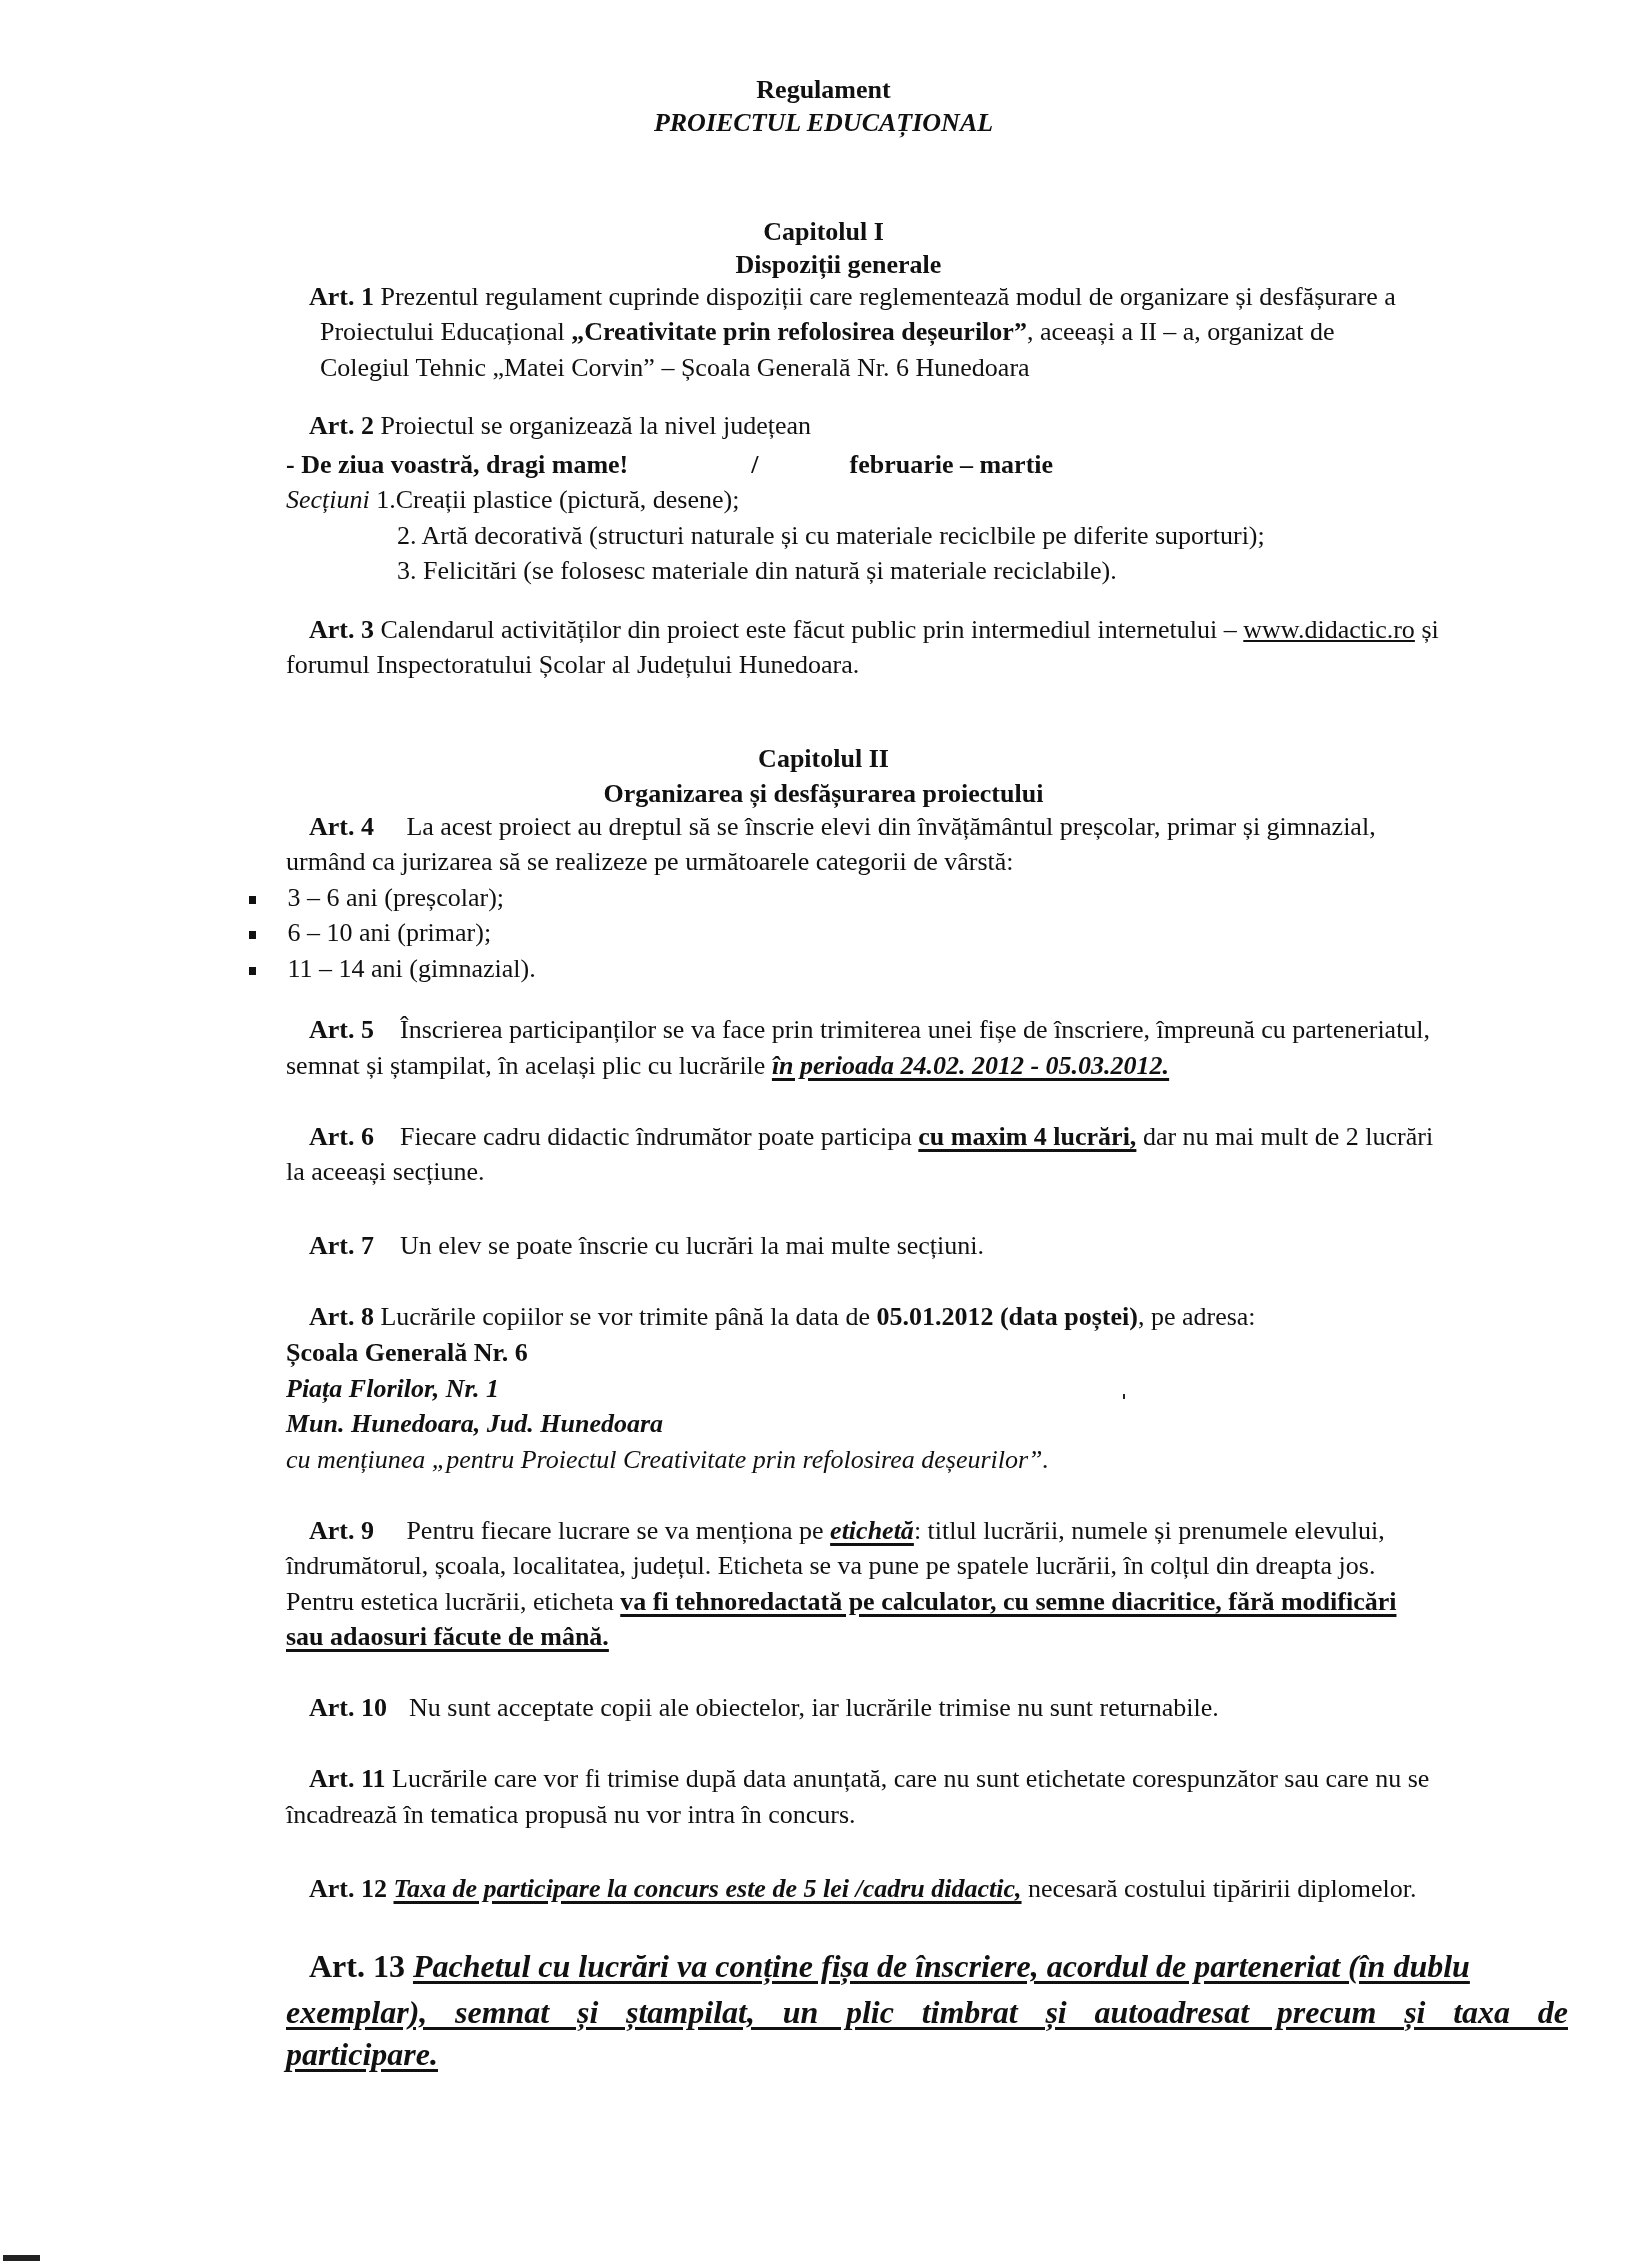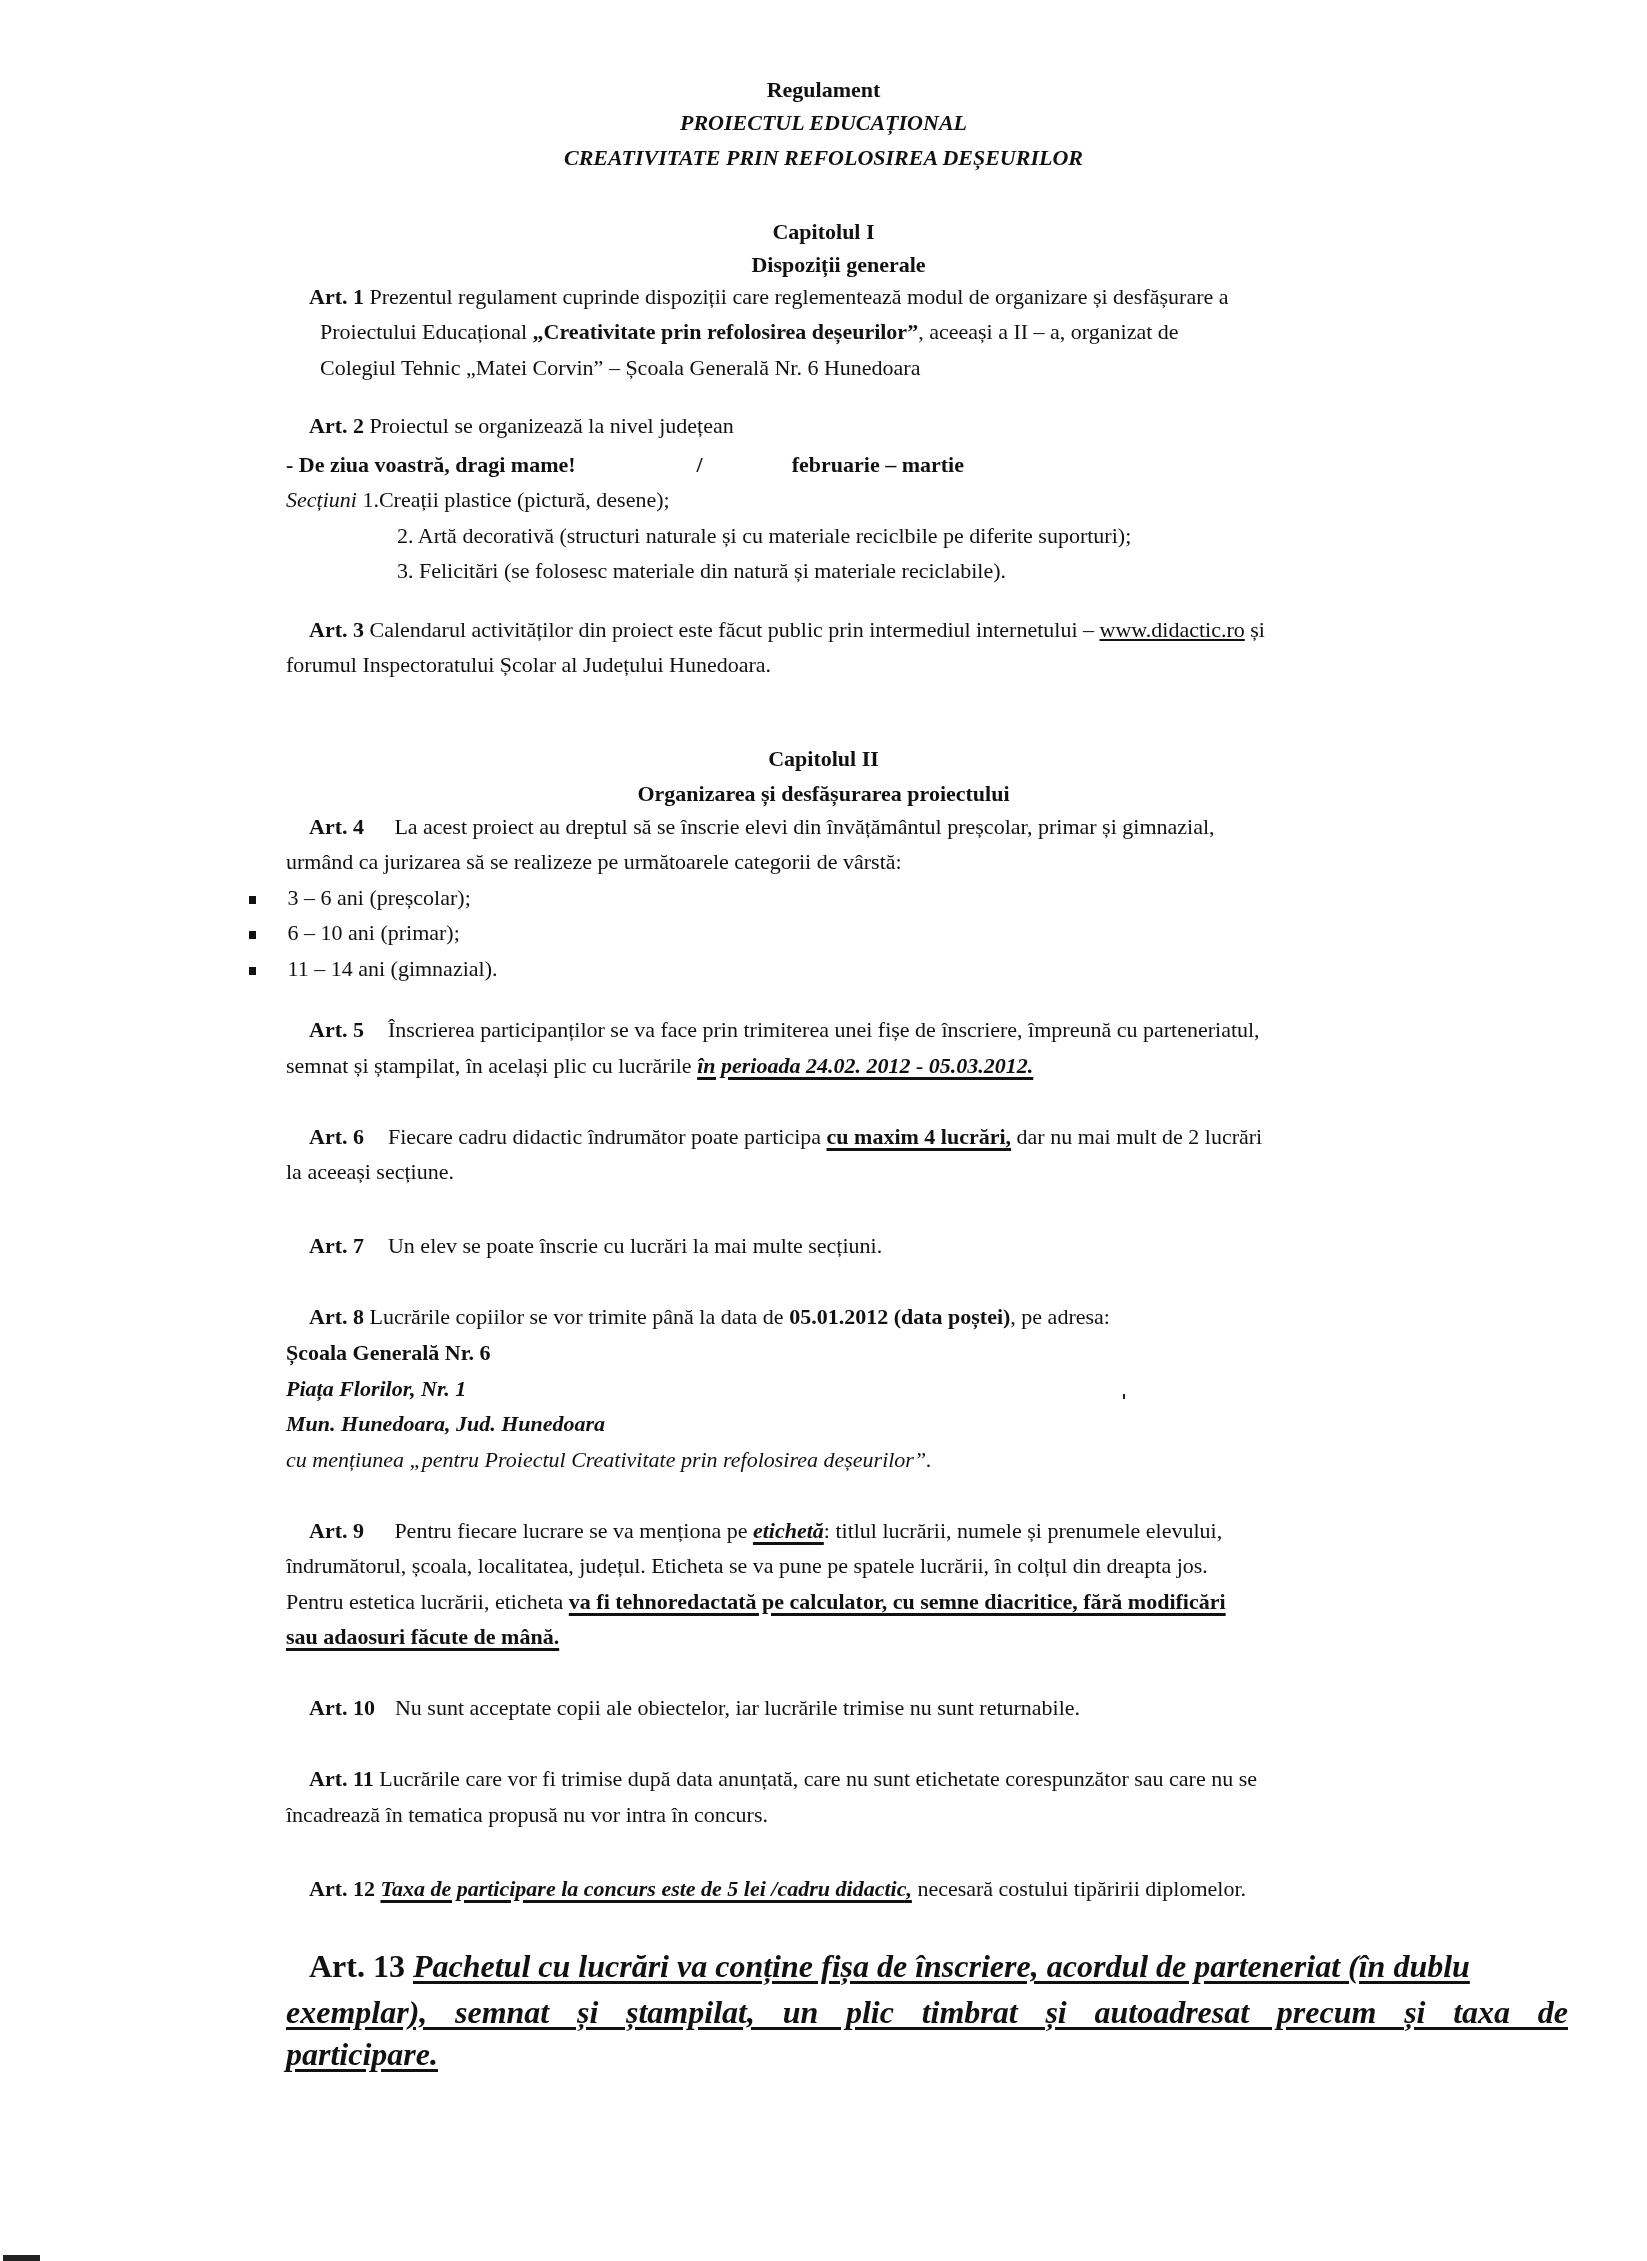--- a/index.html
+++ b/index.html
@@ -1,39 +1,38 @@
 <!DOCTYPE html>
 <html style="font-size:10.3px"><head>
 <meta charset="utf-8">
 <style>
   html, body { margin:0; padding:0; background:#ffffff; }
   body { width:1647px; height:2261px; position:relative; overflow:hidden;
          font-family:"Liberation Serif","DejaVu Serif",serif; color:#111; }
   .page { position:absolute; left:0; top:0; width:1647px; height:2261px; }
-  .ln { position:absolute; white-space:nowrap; font-size:22px; line-height:31px; }
+  .ln { position:absolute; white-space:nowrap; font-size:26px; line-height:31px; }
   .c { left:0; width:1647px; text-align:center; }
   .b { font-weight:bold; }
   .i { font-style:italic; }
   .u { text-decoration:underline; text-decoration-thickness:2.6px; text-underline-offset:3.9px; }
   .L { left:286px; }
   .L2 { left:320px; }
   .art { font-weight:bold;margin-left:23px; }
   .just { left:286px; width:1282px; text-align:justify; text-align-last:justify; white-space:normal; }
   .big { font-size:32px; line-height:39px; }
   .bullet { display:inline-block; width:6.5px; height:7.8px; background:#111; margin-right:32px; vertical-align:middle; }
   .speck { position:absolute; background:#222; }
 </style>
 </head>
 <body>
 
 <div class="page">
 
   <div class="ln c b" style="top:74px;">Regulament</div>
   <div class="ln c b i" style="top:107px;">PROIECTUL EDUCAȚIONAL</div>
-  <div class="ln c b i" style="top:142px;">CREATIVITATE PRIN REFOLOSIREA DEȘEURILOR</div>
 
   <div class="ln c b" style="top:216px;">Capitolul I</div>
   <div class="ln c b" style="top:249px;margin-left:15px;">Dispoziții generale</div>
 
   <div class="ln L" style="top:281px;">
     <span class="art">Art. 1</span>
     <span>Prezentul regulament cuprinde dispoziții care reglementează modul de organizare și desfășurare a</span>
   </div>
   <div class="ln L2" style="top:316px;">
     <span>Proiectului Educațional </span><span class="b">„Creativitate prin refolosirea deșeurilor”</span><span>, aceeași a II – a, organizat de</span>

